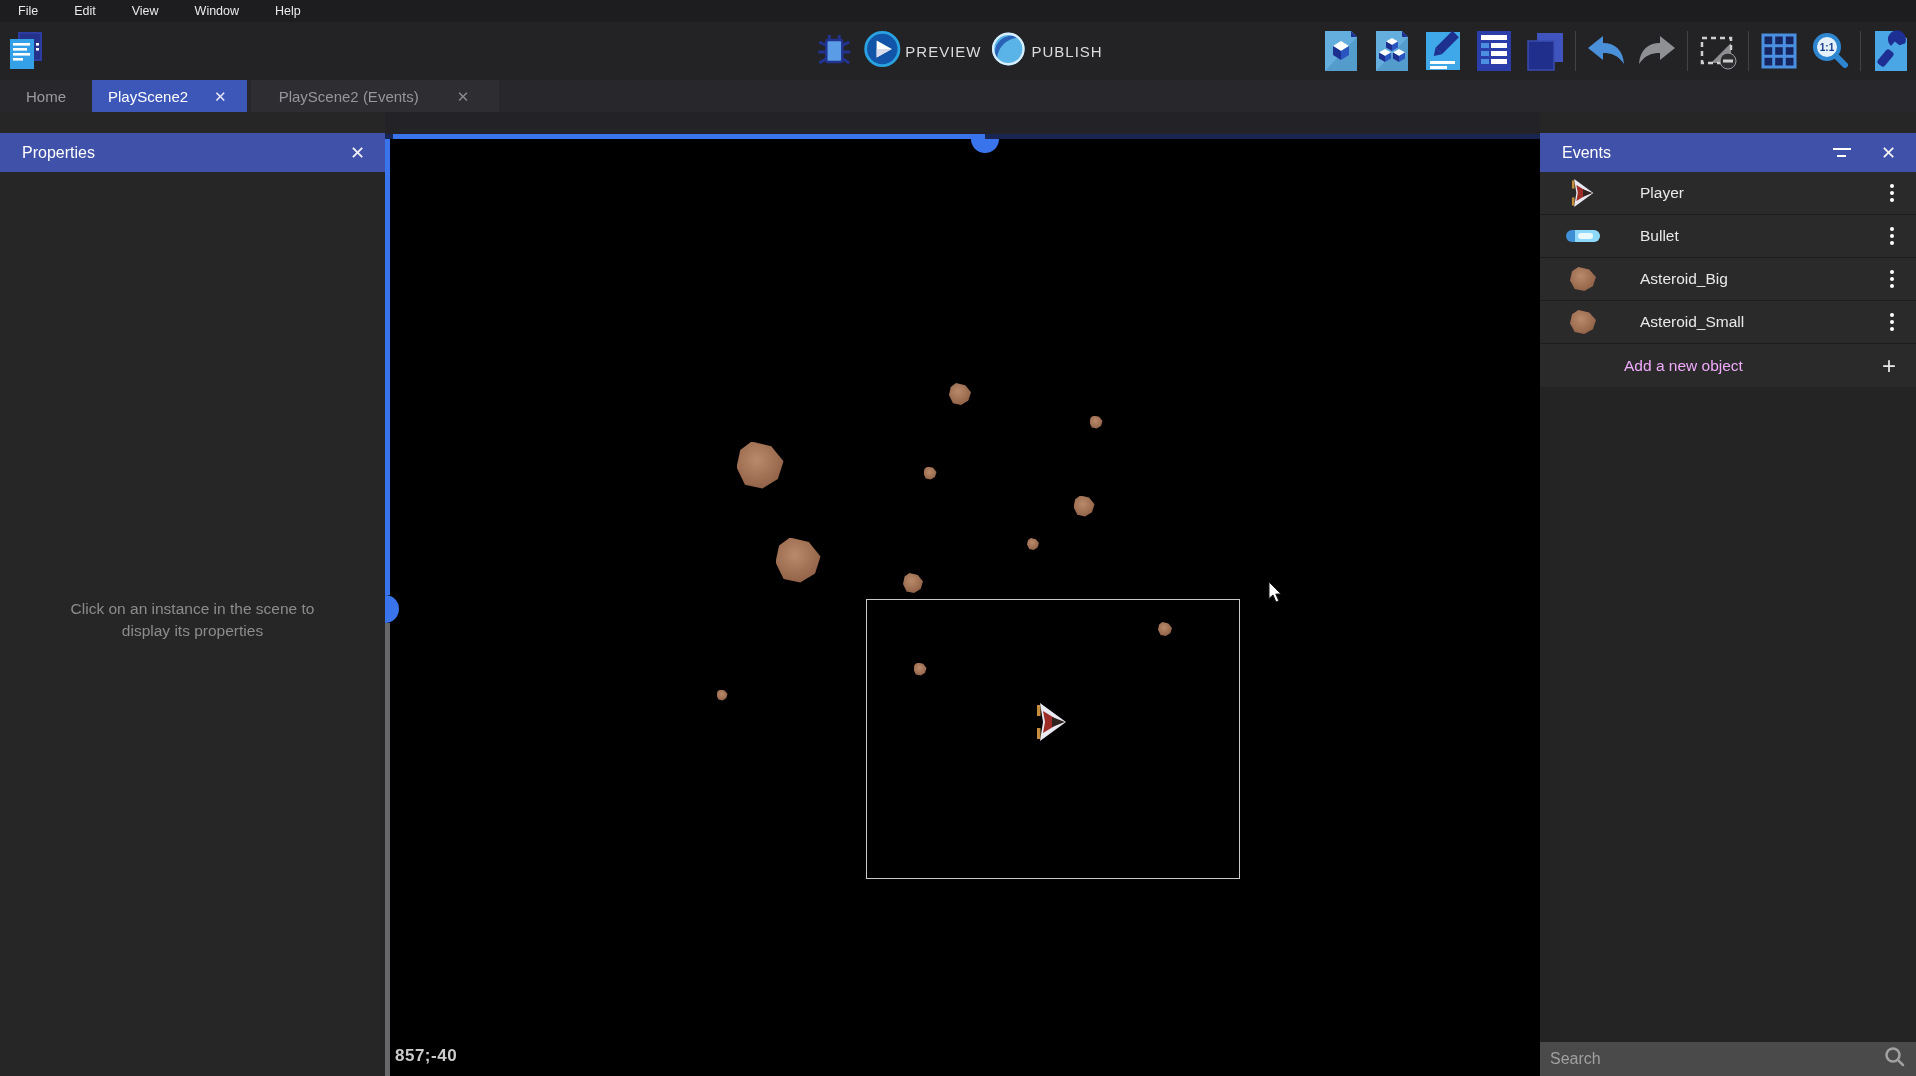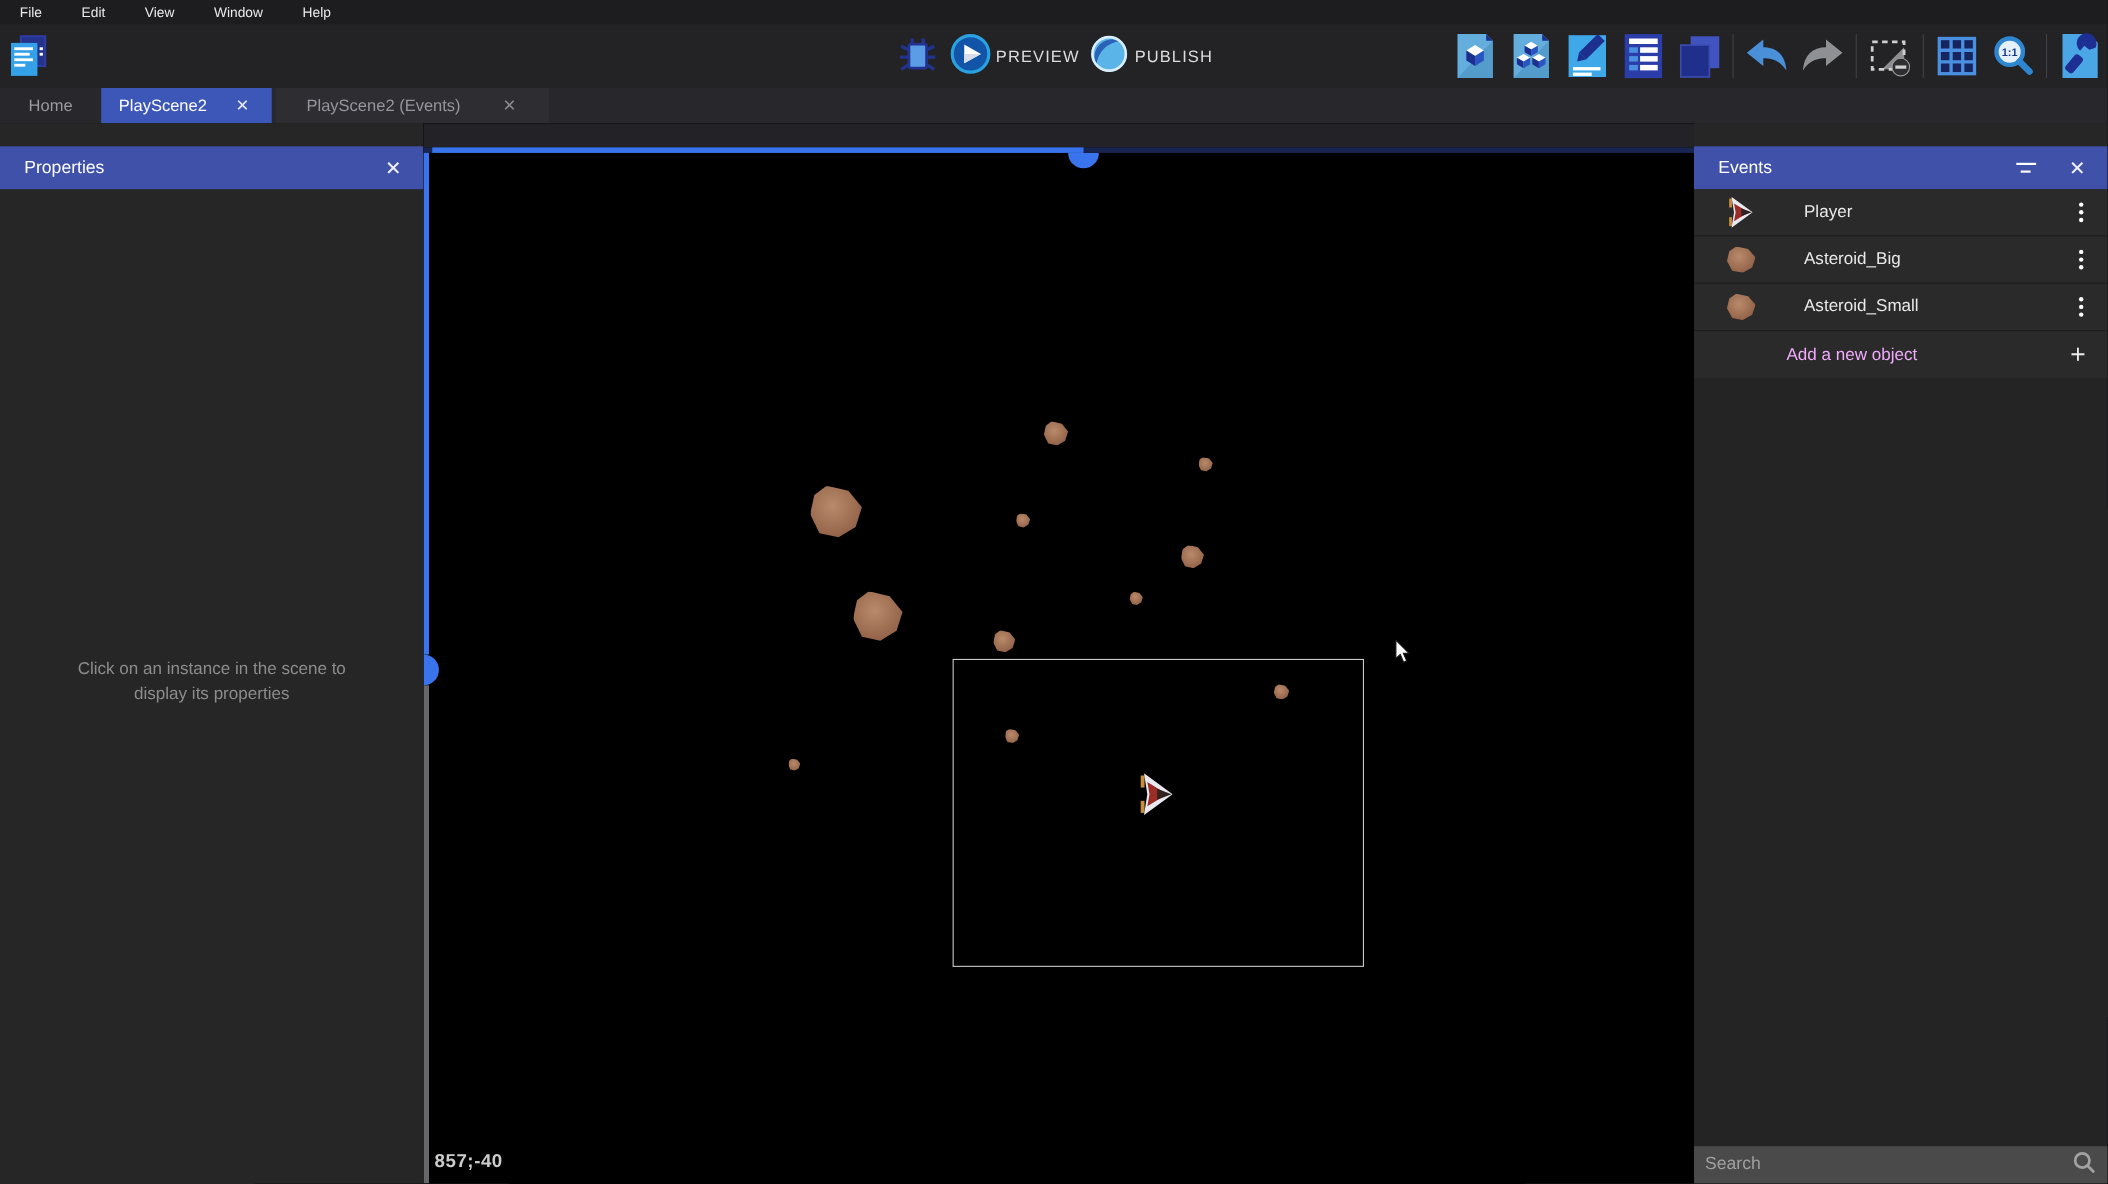--- a/index.html
+++ b/index.html
@@ -354,20 +354,31 @@
             </svg>
           </span>
           <span class="obj-label">Player</span>
           <span class="dots-menu">
               <i></i>
               <i></i>
               <i></i>
             </span>
         </div>
 
+        <div class="object-row">
+          <span class="obj-icon-box">
+              <span class="bullet-icon"></span>
+            </span>
+          <span class="obj-label">Bullet</span>
+          <span class="dots-menu">
+              <i></i>
+              <i></i>
+              <i></i>
+            </span>
+        </div>
 
         <div class="object-row">
           <span class="obj-icon-box">
               <span class="asteroid-list-icon"></span>
             </span>
           <span class="obj-label">Asteroid_Big</span>
           <span class="dots-menu">
               <i></i>
               <i></i>
               <i></i>

